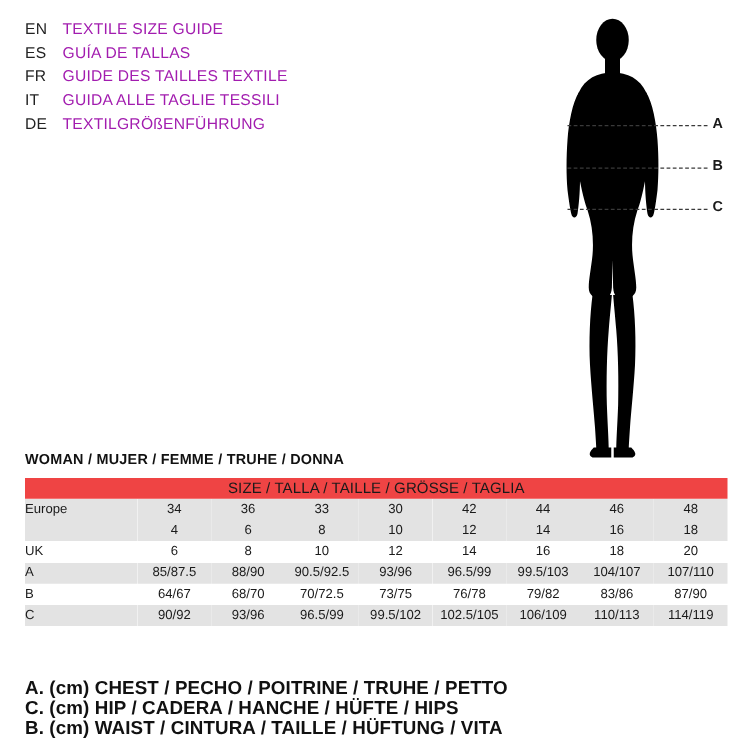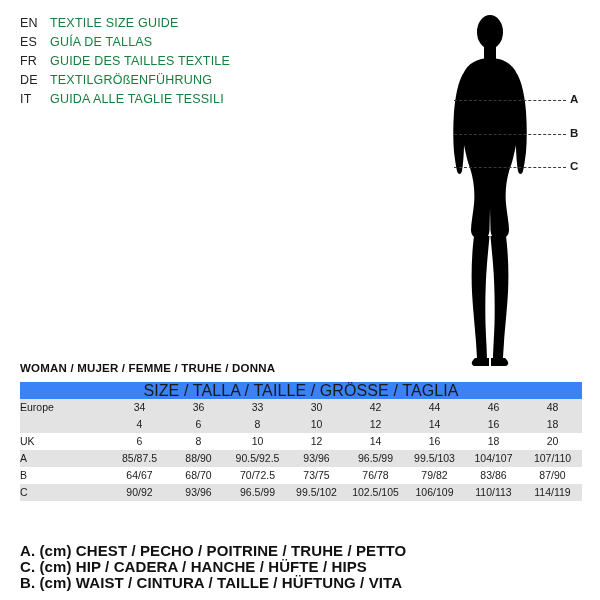--- a/index.html
+++ b/index.html
@@ -34,21 +34,21 @@
     height: 19px;
     font-size: 12.5px;
     letter-spacing: 0.2px;
   }
   .lang-code {
     width: 30px;
     flex: 0 0 30px;
     color: #222;
   }
   .lang-text {
-    color: #15803d;
+    color: #a21caf;
     white-space: nowrap;
   }
 
   
   .figure-area {
     position: absolute;
     left: 400px;
     top: 8px;
     width: 190px;
     height: 360px;
@@ -101,23 +101,23 @@
     padding: 0;
     height: 17px;
     line-height: 17px;
     text-align: center;
     font-weight: normal;
     color: #1a1a1a;
     overflow: hidden;
     white-space: nowrap;
   }
   .hdr-row td {
-    background: #3b82f6;
+    background: #ef4444;
     color: #ffffff;
-    font-size: 16px;
+    font-size: 12px;
     text-align: left;
     padding-left: 6px;
     font-weight: normal;
     letter-spacing: 0.1px;
   }
   .row-shade td {
     background: #e3e3e3;
   }
   .row-plain td {
     background: #ffffff;
@@ -157,26 +157,26 @@
     </div>
     <div class="lang-row">
       <span class="lang-code">ES</span>
       <span class="lang-text">GUÍA DE TALLAS</span>
     </div>
     <div class="lang-row">
       <span class="lang-code">FR</span>
       <span class="lang-text">GUIDE DES TAILLES TEXTILE</span>
     </div>
     <div class="lang-row">
+      <span class="lang-code">IT</span>
+      <span class="lang-text">GUIDA ALLE TAGLIE TESSILI</span>
+    </div>
+    <div class="lang-row">
       <span class="lang-code">DE</span>
       <span class="lang-text">TEXTILGRÖßENFÜHRUNG</span>
-    </div>
-    <div class="lang-row">
-      <span class="lang-code">IT</span>
-      <span class="lang-text">GUIDA ALLE TAGLIE TESSILI</span>
     </div>
   </div>
 
   <div class="figure-area">
     <svg class="figure-svg" viewBox="0 0 120 360">
       <g fill="#000000">
 
         <ellipse cx="60" cy="24" rx="13" ry="17"></ellipse>
 
         <rect x="54" y="38" width="12" height="14"></rect>

